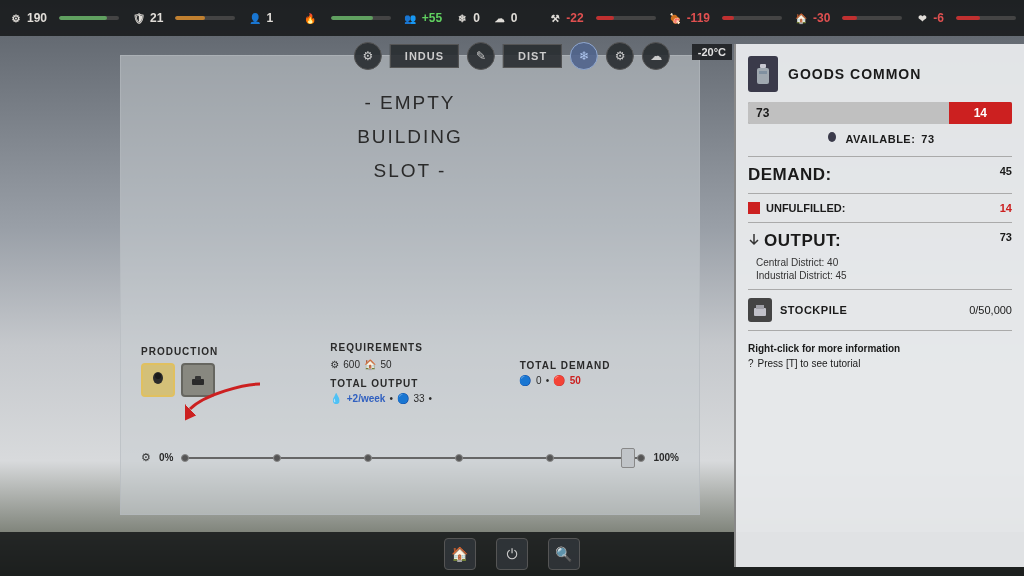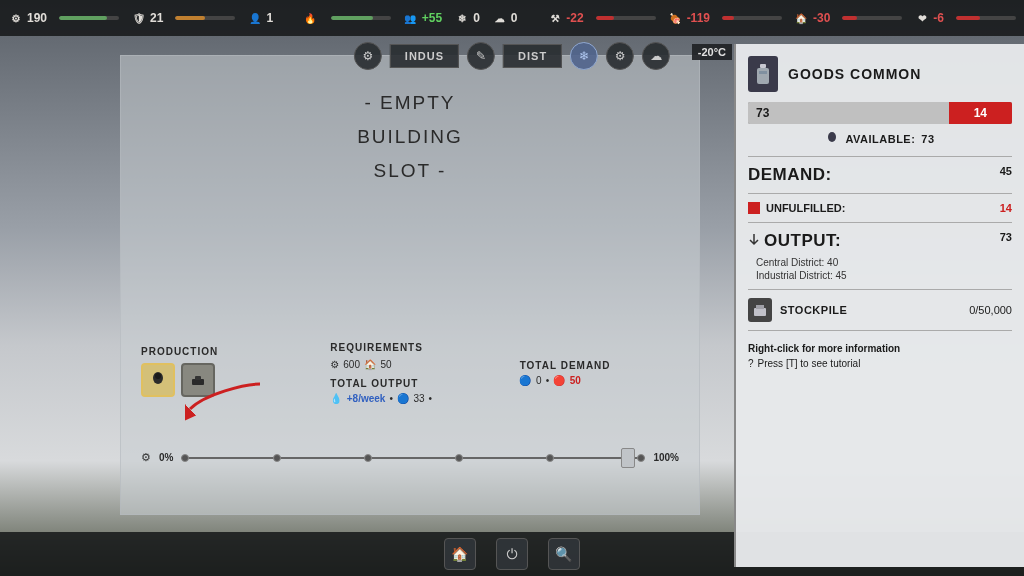--- a/index.html
+++ b/index.html
@@ -673,21 +673,21 @@
         <div class="req-text">
           <span>⚙</span>
           <span>600</span>
           <span>🏠</span>
           <span>50</span>
         </div>
         <div style="height:8px"></div>
         <div class="total-output-label">TOTAL OUTPUT</div>
         <div class="output-values">
           <span class="val-blue">💧</span>
-          <span class="val-blue">+8/week</span>
+          <span class="val-blue">+2/week</span>
           <span>•</span>
           <span class="val-blue2">🔵</span>
           <span>33</span>
           <span>•</span>
         </div>
       </div>
 
       <div class="prod-section">
         <div class="total-output-label">TOTAL DEMAND</div>
         <div class="output-values">

